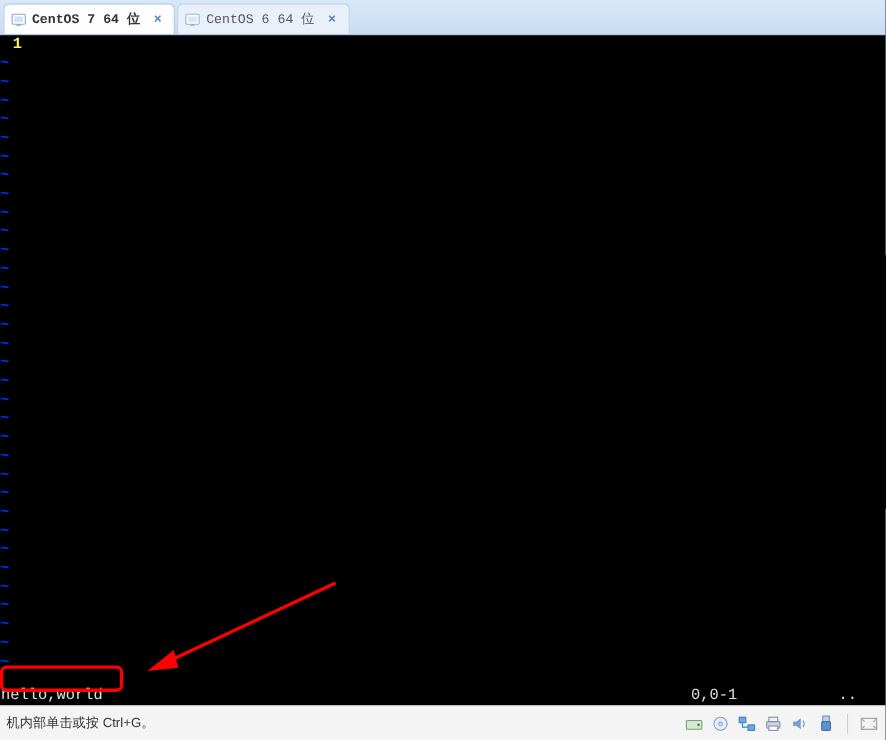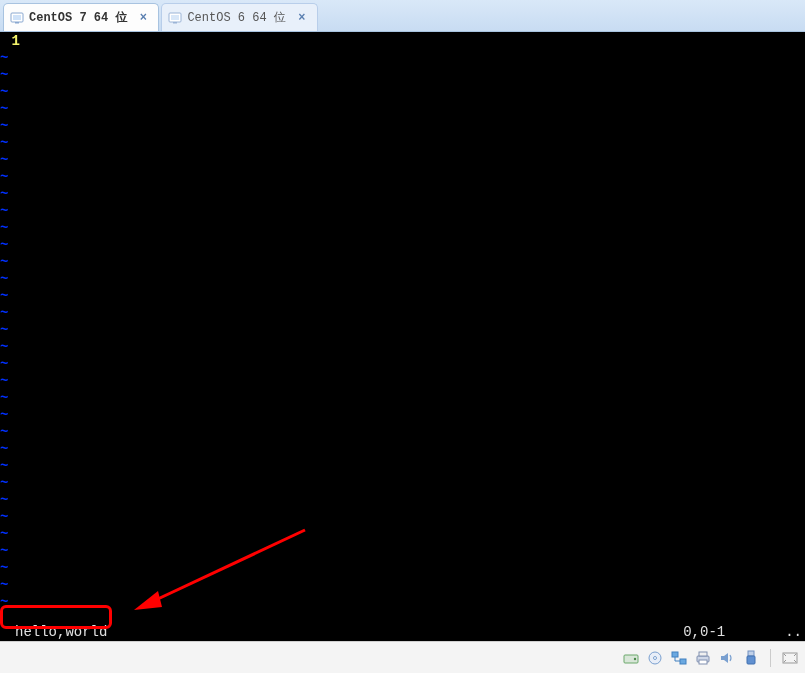--- a/index.html
+++ b/index.html
@@ -100,28 +100,28 @@
       position: absolute;
       left: 0;
       bottom: 0;
       width: 100%;
       height: 17px;
       color: #e0e0e0;
       padding-left: 0;
       display: flex;
     }
     .status-left {
-      padding-left: 15px;
+      padding-left: 1px;
       flex: 0 0 auto;
     }
     .status-right {
       margin-left: auto;
-      padding-right: 3px;
-      display: flex;
-      gap: 60px;
+      padding-right: 26px;
+      display: flex;
+      gap: 92px;
       align-items: center;
     }
     .highlight-box {
       position: absolute;
       left: 0px;
       bottom: 12px;
       width: 112px;
       height: 24px;
       border: 3px solid #ff0000;
       border-radius: 6px;
@@ -253,20 +253,21 @@
 
   <div class="highlight-box"></div>
 
   <svg class="arrow-svg" viewBox="0 0 200 100">
     <line x1="195" y1="5" x2="35" y2="80" stroke="#ff0000" stroke-width="3"></line>
     <polygon points="24,85 48,66 52,82" fill="#ff0000"></polygon>
   </svg>
 </div>
 
 <div class="vm-status">
+  <span class="vm-hint">机内部单击或按 Ctrl+G。</span>
   <div class="vm-icons">
     <span class="vm-icon">
       <svg width="18" height="18" viewBox="0 0 18 18">
           <rect x="2" y="6" width="14" height="8" rx="1" fill="#d8e6d8" stroke="#6aa86a"></rect>
           <circle cx="13" cy="10" r="1.2" fill="#4a884a"></circle>
         </svg>
     </span>
     <span class="vm-icon">
       <svg width="18" height="18" viewBox="0 0 18 18">
           <circle cx="9" cy="9" r="6" fill="#e8eef8" stroke="#7aa0d0"></circle>

